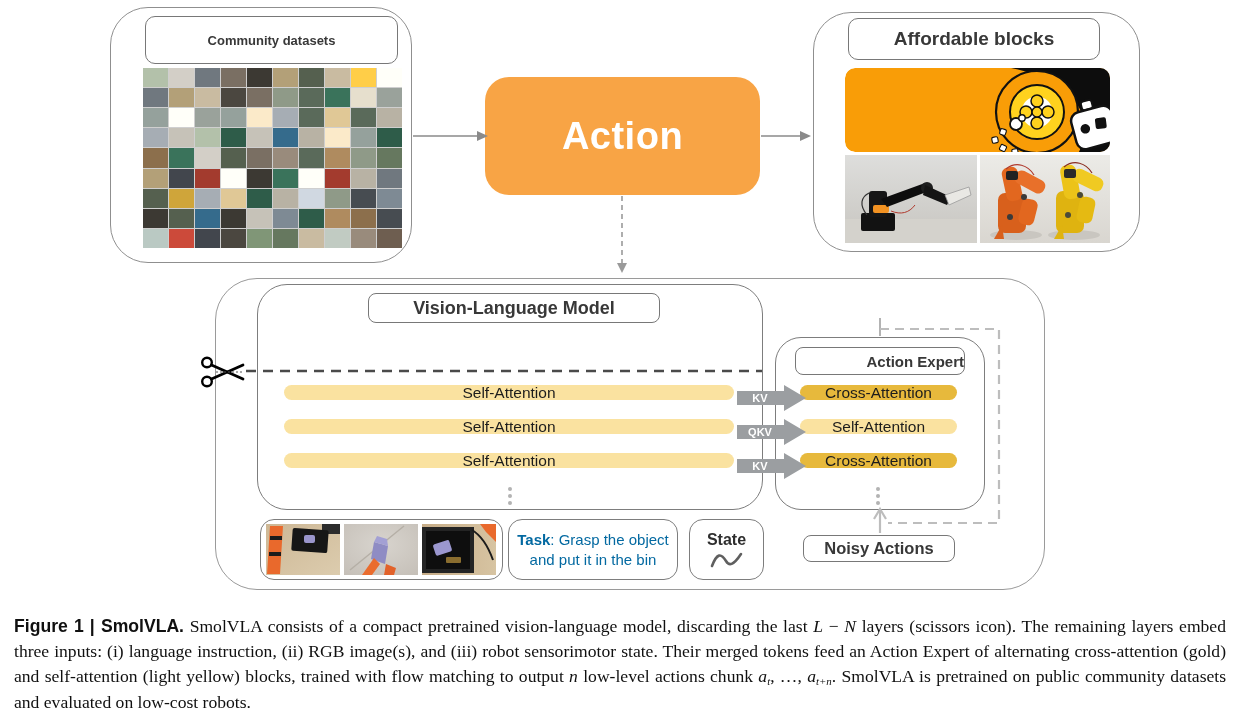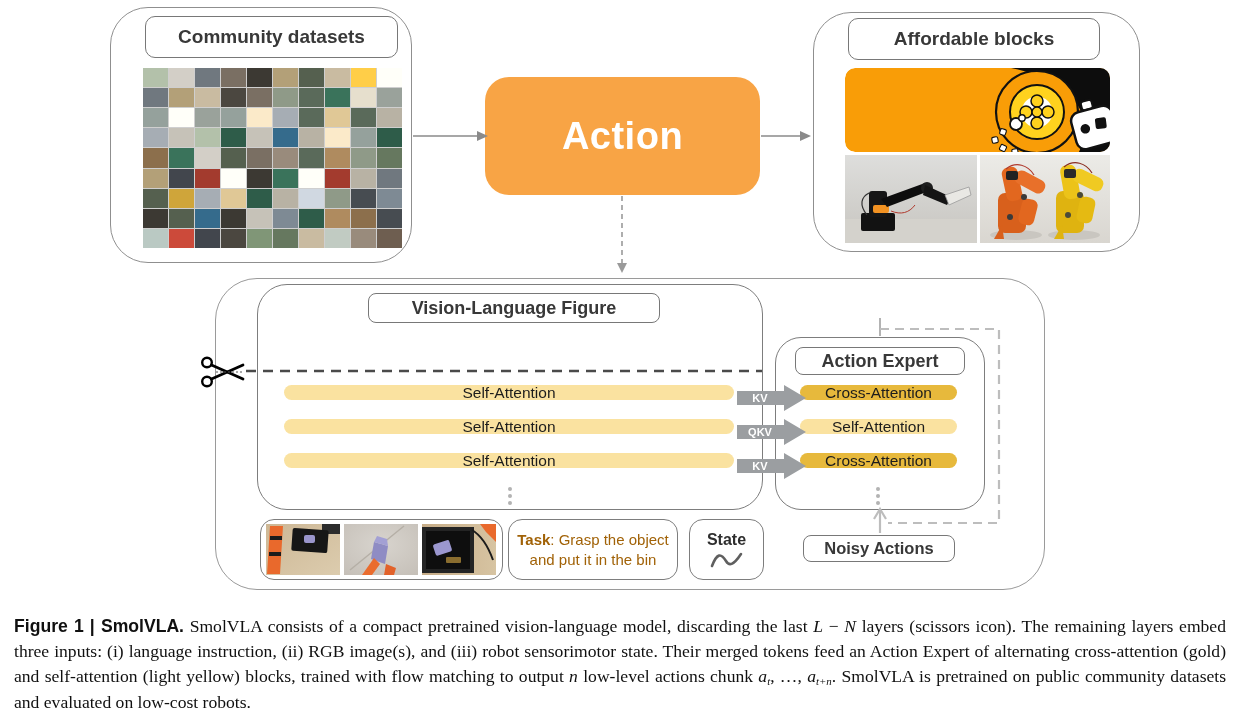--- a/index.html
+++ b/index.html
@@ -24,21 +24,21 @@
   .seg-fig{font-family:"Liberation Sans",sans-serif;font-weight:bold;font-style:normal;}
   .caption{font-family:"Liberation Serif",serif;font-size:17.6px;line-height:1.42;
            color:#101010;text-align:justify;margin:0;}
 </style>
 </head>
 <body>
 
 <div class="canvas">
 
   <div class="abs panel" style="left:110px;top:7px;width:302px;height:256px;border-radius:38px;"></div>
-  <div class="abs titlebox" style="left:145px;top:16px;width:253px;height:42px;font-size:19px;">
+  <div class="abs titlebox" style="left:145px;top:16px;width:253px;height:48px;font-size:13px;">
     <span>Community datasets</span>
   </div>
   <div class="abs mosaic" style="left: 143px; top: 68px; width: 259px; height: 180px; grid-template-columns: repeat(10, 1fr);">
       <div style="background: rgb(143, 154, 136); filter: brightness(1.25);"></div>
       <div style="background: rgb(211, 207, 199);"></div>
       <div style="background: rgb(112, 120, 127);"></div>
       <div style="background: rgb(122, 111, 99);"></div>
       <div style="background: rgb(60, 57, 51);"></div>
       <div style="background: rgb(179, 160, 120);"></div>
       <div style="background: rgb(85, 96, 79);"></div>
@@ -229,41 +229,41 @@
         <path d="M84,12 C94,4 106,8 112,18" stroke="#8a2b20" stroke-width="1.2" fill="none"></path>
         <polygon points="82,70 74,84 84,84" fill="#dfb310"></polygon>
       </g>
     </svg>
   </div>
 
   <div class="abs" style="left:215px;top:278px;width:830px;height:312px;border-radius:42px;border:1.4px solid #9a9a9a;background:#fff;"></div>
 
   <div class="abs" style="left:257px;top:284px;width:506px;height:226px;border-radius:30px;border:1.4px solid #7d7d7d;background:#fff;"></div>
   <div class="abs titlebox" style="left:368px;top:293px;width:292px;height:30px;font-size:18px;border-radius:8px;">
-    <span>Vision-Language Figure</span>
+    <span>Vision-Language Model</span>
   </div>
 
   <div class="abs bar bar-light" style="left:284px;top:385px;width:450px;">
     <span>Self-Attention</span>
     </div>
   <div class="abs bar bar-light" style="left:284px;top:419px;width:450px;">
     <span>Self-Attention</span>
     </div>
   <div class="abs bar bar-light" style="left:284px;top:453px;width:450px;">
     <span>Self-Attention</span>
     </div>
   <div class="abs dots" style="left:508px;top:487px;">
     <span></span>
       <span></span>
       <span></span>
     </div>
 
 
   <div class="abs" style="left:775px;top:337px;width:210px;height:173px;border-radius:26px;border:1.4px solid #7d7d7d;background:#fff;"></div>
-  <div class="abs titlebox" style="left:795px;top:347px;width:170px;height:28px;font-size:18px;border-radius:8px;">
+  <div class="abs titlebox" style="left:795px;top:347px;width:170px;height:28px;font-size:15px;border-radius:8px;justify-content:flex-end;">
     <span>Action Expert</span>
   </div>
   <div class="abs bar bar-gold" style="left:800px;top:385px;width:157px;">
     <span>Cross-Attention</span>
     </div>
   <div class="abs bar bar-light" style="left:800px;top:419px;width:157px;">
     <span>Self-Attention</span>
     </div>
   <div class="abs bar bar-gold" style="left:800px;top:453px;width:157px;">
     <span>Cross-Attention</span>
@@ -321,21 +321,21 @@
       <rect x="4" y="7" width="44" height="38" fill="#0e0e0e"></rect>
       <rect x="12" y="18" width="17" height="12" rx="2" fill="#9b97cf" transform="rotate(-18 20 24)"></rect>
       <rect x="24" y="33" width="15" height="6" rx="1" fill="#8a6d2f"></rect>
       <polygon points="58,0 74,0 74,18 64,8" fill="#e9692c"></polygon>
       <path d="M50,6 C60,12 66,22 71,36" stroke="#1c1c1c" stroke-width="2" fill="none"></path>
     </svg>
   </div>
 
   <div class="abs" style="left:508px;top:519px;width:170px;height:61px;border:1.5px solid #7d7d7d;border-radius:14px;background:#fff;
               display:flex;align-items:center;justify-content:center;text-align:center;">
-    <span style="font-size:15px;line-height:1.3;color:#a16207;padding:0 8px;"><span class="seg-b">Task</span><span>: Grasp the object and put it in the bin</span></span>
+    <span style="font-size:15px;line-height:1.3;color:#0369a1;padding:0 8px;"><span class="seg-b">Task</span><span>: Grasp the object and put it in the bin</span></span>
   </div>
 
   <div class="abs titlebox" style="left:803px;top:535px;width:152px;height:27px;font-size:16.5px;border-radius:8px;">
     <span>Noisy Actions</span>
   </div>
 
   <div class="abs" style="left:689px;top:519px;width:75px;height:61px;border:1.5px solid #7d7d7d;border-radius:14px;background:#fff;
               display:flex;flex-direction:column;align-items:center;justify-content:center;gap:1px;">
     <span style="font-weight:bold;font-size:16px;color:#2e2e2e;">State</span>
     <svg width="34" height="18" viewBox="0 0 34 18">

